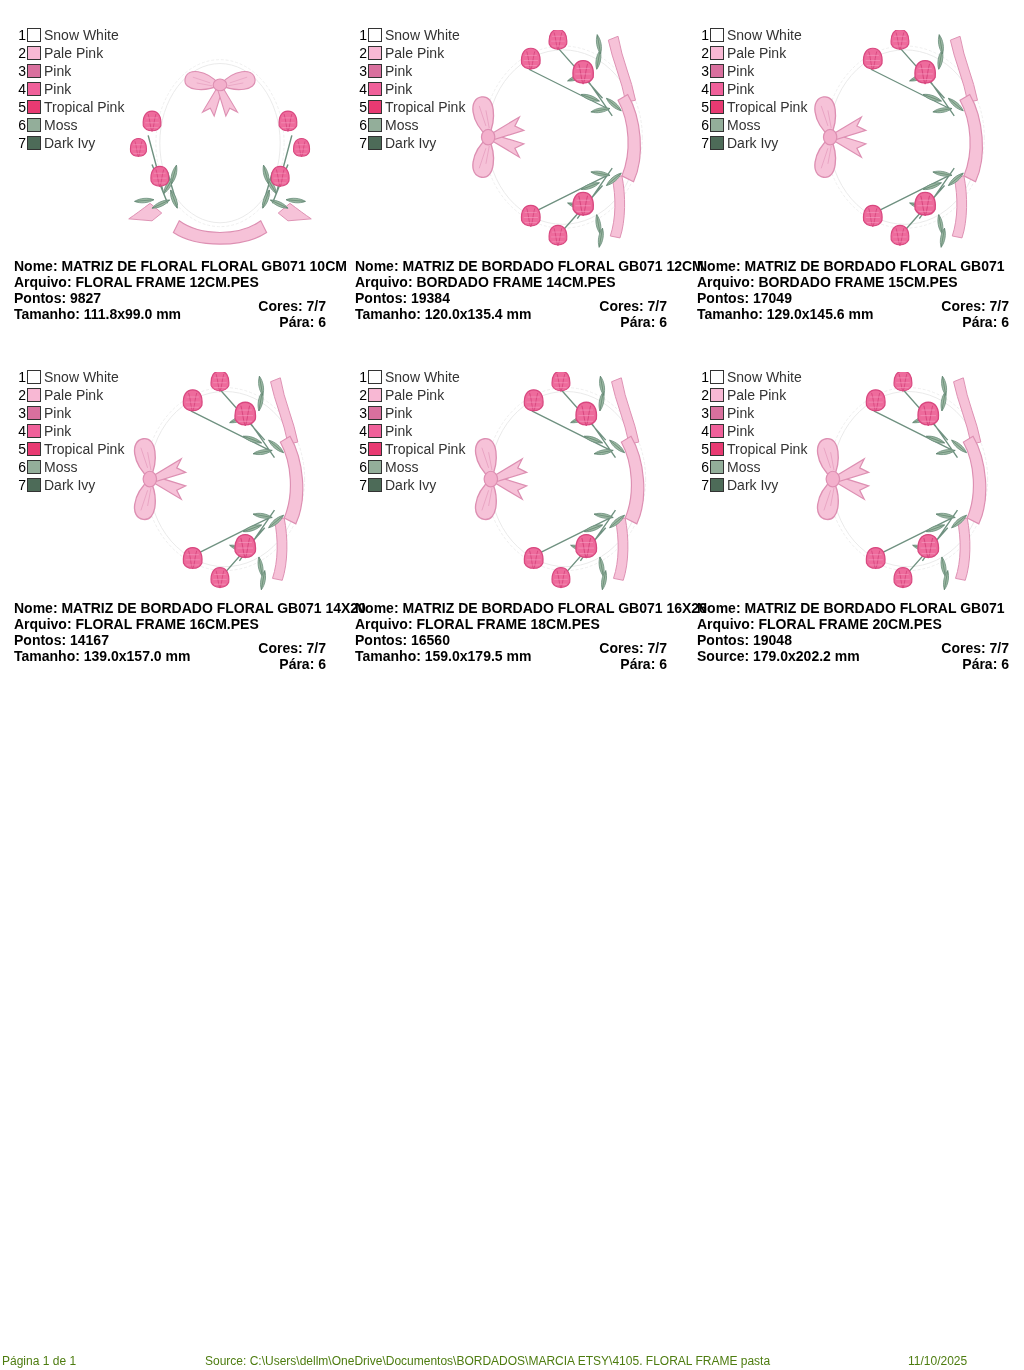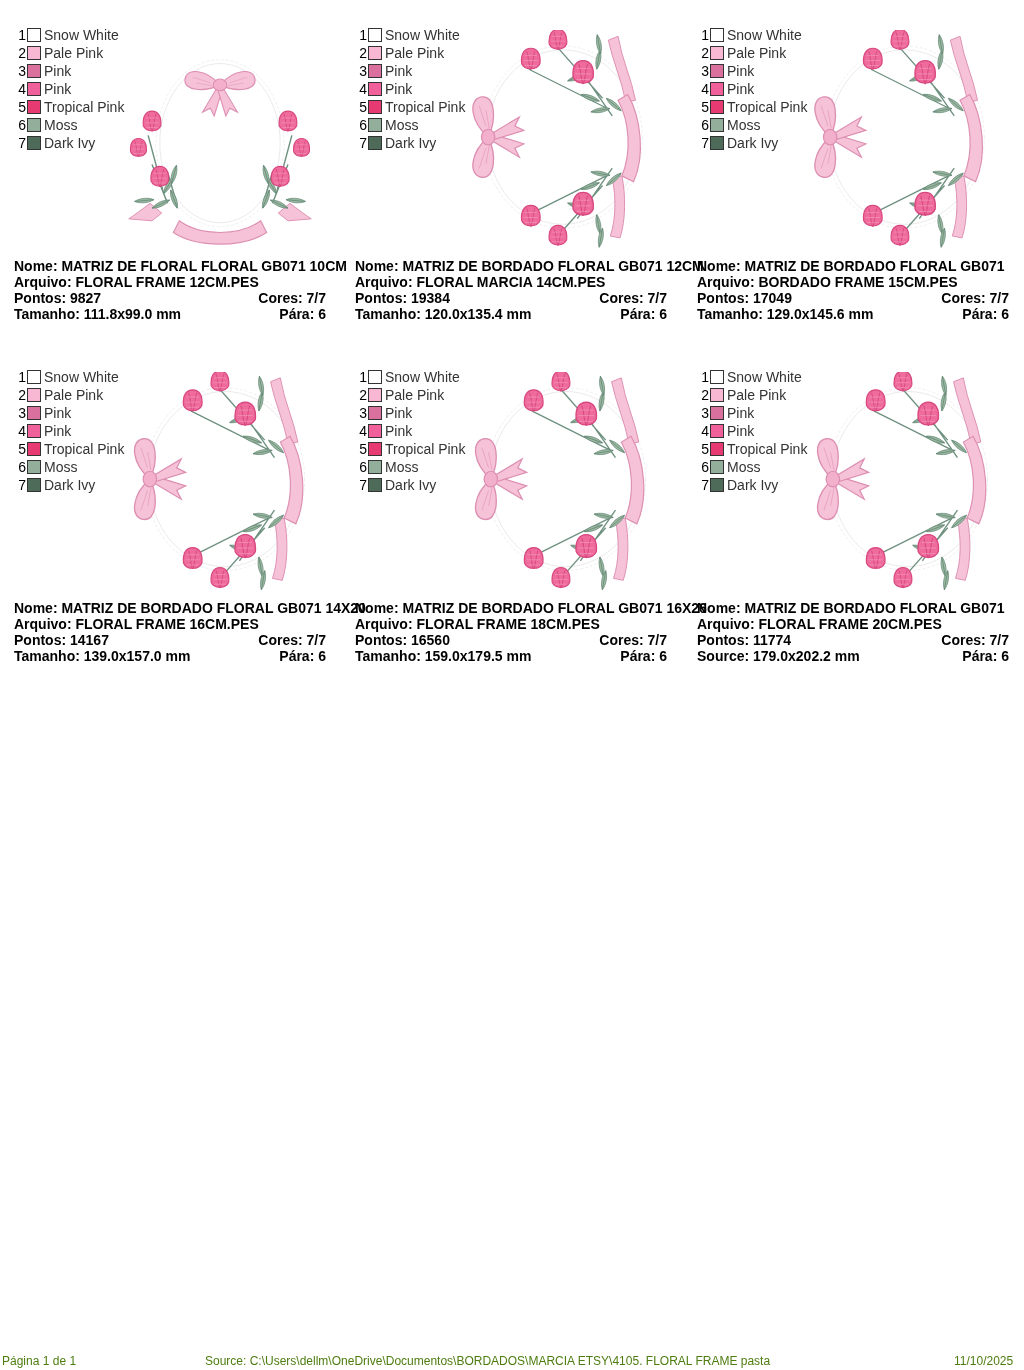--- a/index.html
+++ b/index.html
@@ -7,21 +7,21 @@
          font-family: "Liberation Sans", sans-serif; color: #000; }
   .panel { position: absolute; width: 342px; height: 330px; }
   .legend { position: absolute; left: 8px; top: 6px; }
   .legend-row { position: relative; height: 18px; display: flex; align-items: center; }
   .legend-num { width: 10px; font-size: 14px; text-align: right; line-height: 14px; font-family: "Liberation Sans", sans-serif; }
   .legend-swatch { width: 12px; height: 12px; border: 1px solid #333; margin-left: 1px; margin-right: 3px; }
   .legend-label { font-size: 14px; color: #333; white-space: nowrap; }
   .design { position: absolute; }
   .info { position: absolute; left: 6px; top: 238px; width: 312px; font-weight: bold; font-size: 14px; line-height: 16px; }
   .info-line { position: relative; height: 16px; white-space: nowrap; }
-  .info-right { position: absolute; right: 0; top: 0; }
+  .info-right { position: absolute; right: 0; top: 8px; }
   .footer { position: absolute; top: 1354px; font-size: 12px; color: #4d7c0f; white-space: nowrap; }
 </style>
 </head>
 <body>
 
 <svg width="0" height="0" style="position:absolute">
   <defs>
     <g id="tulip">
       <path d="M-9,2 C-10,-8 -6,-13 0,-13 C6,-13 10,-8 9,2 C6,9 -6,9 -9,2 Z" fill="#ee6b9c" stroke="#d8477f" stroke-width="1.2"></path>
       <path d="M-4,-10 C-2,-4 -2,4 0,8 M4,-10 C2,-4 2,4 0,8" fill="none" stroke="#d8477f" stroke-width="0.9"></path>
@@ -181,21 +181,21 @@
         <span class="legend-num">7</span>
         <span class="legend-swatch" style="background:#4d6b58"></span>
         <span class="legend-label">Dark Ivy</span>
       </div>
   </div>
   <svg class="design" style="left:112px; top:10px;" width="190" height="220" viewBox="0 0 196 226">
       <use href="#art-side"></use>
     </svg>
   <div class="info">
     <div class="info-line"><span>Nome: MATRIZ DE BORDADO FLORAL GB071 12CM</span></div>
-    <div class="info-line"><span>Arquivo: FLORAL MARCIA 14CM.PES</span></div>
+    <div class="info-line"><span>Arquivo: BORDADO FRAME 14CM.PES</span></div>
     <div class="info-line"><span>Pontos: 19384</span><span class="info-right">Cores: 7/7</span></div>
     <div class="info-line"><span>Tamanho: 120.0x135.4 mm</span><span class="info-right">Pára: 6</span></div>
   </div>
 </div>
 
 <div class="panel" style="left:691px; top:20px;">
   <div class="legend">
     <div class="legend-row">
         <span class="legend-num">1</span>
         <span class="legend-swatch" style="background:#ffffff"></span>
@@ -378,20 +378,20 @@
         <span class="legend-swatch" style="background:#4d6b58"></span>
         <span class="legend-label">Dark Ivy</span>
       </div>
   </div>
   <svg class="design" style="left:112px; top:10px;" width="196" height="220" viewBox="0 0 196 226">
       <use href="#art-side"></use>
     </svg>
   <div class="info">
     <div class="info-line"><span>Nome: MATRIZ DE BORDADO FLORAL GB071</span></div>
     <div class="info-line"><span>Arquivo: FLORAL FRAME 20CM.PES</span></div>
-    <div class="info-line"><span>Pontos: 11774</span><span class="info-right">Cores: 7/7</span></div>
+    <div class="info-line"><span>Pontos: 19048</span><span class="info-right">Cores: 7/7</span></div>
     <div class="info-line"><span>Source: 179.0x202.2 mm</span><span class="info-right">Pára: 6</span></div>
   </div>
 </div>
 
 <div class="footer" style="left:2px;">Página 1 de 1</div>
 <div class="footer" style="left:205px;">Source: C:\Users\dellm\OneDrive\Documentos\BORDADOS\MARCIA ETSY\4105. FLORAL FRAME pasta</div>
-<div class="footer" style="left:954px;">11/10/2025</div>
+<div class="footer" style="left:908px;">11/10/2025</div>
 
 </body></html>

